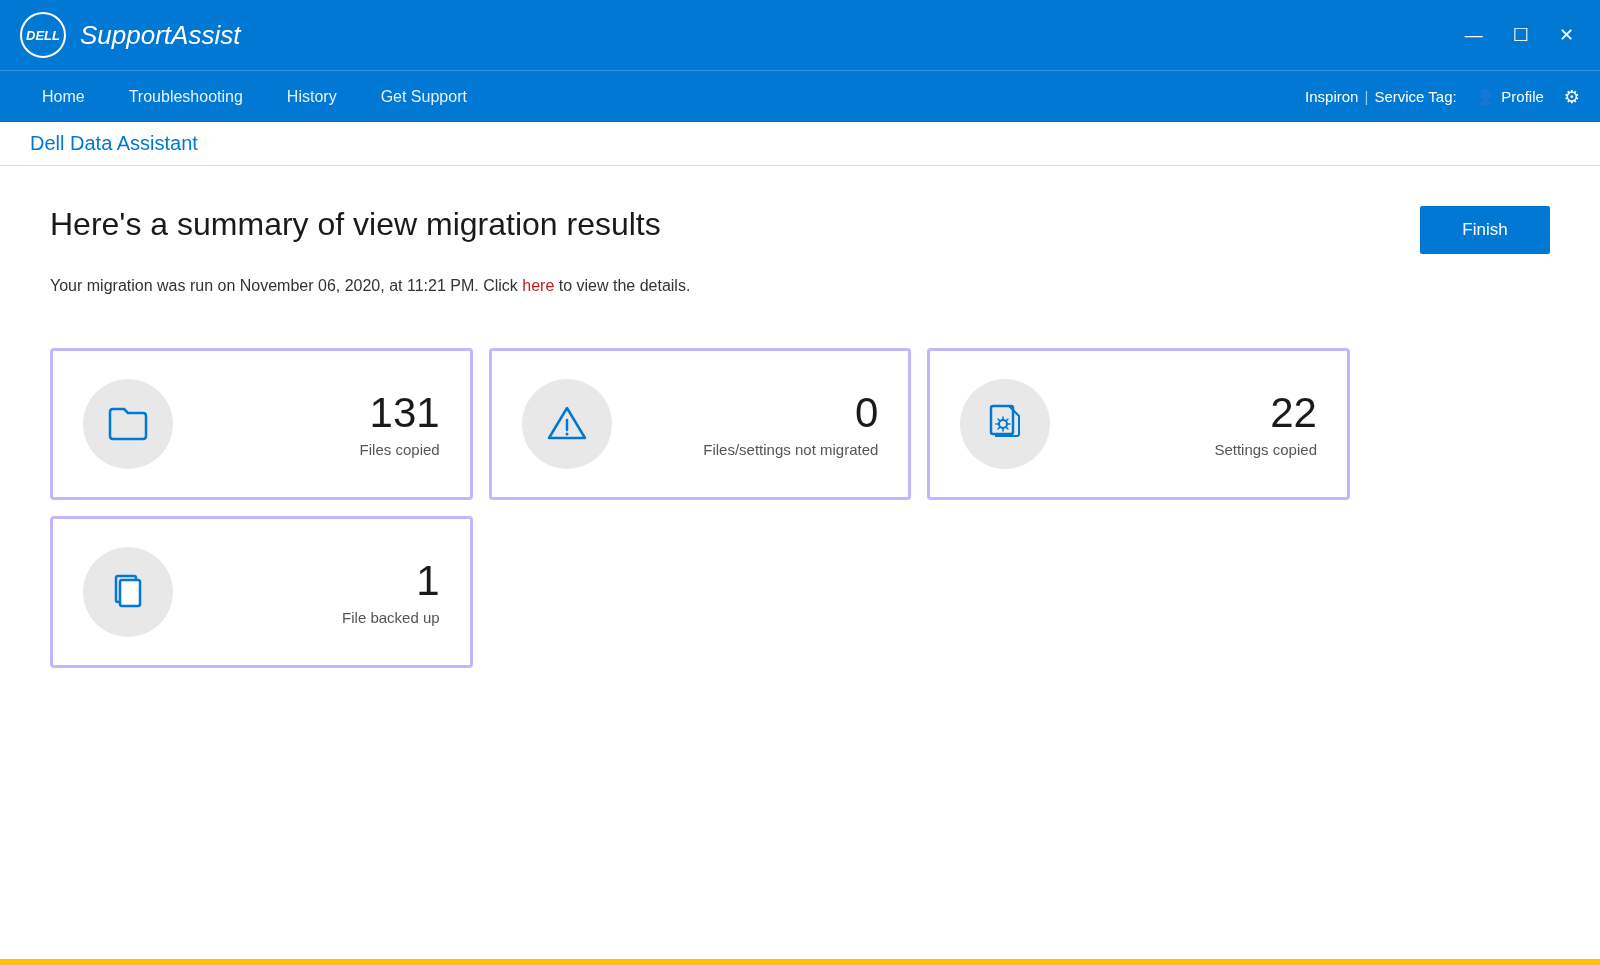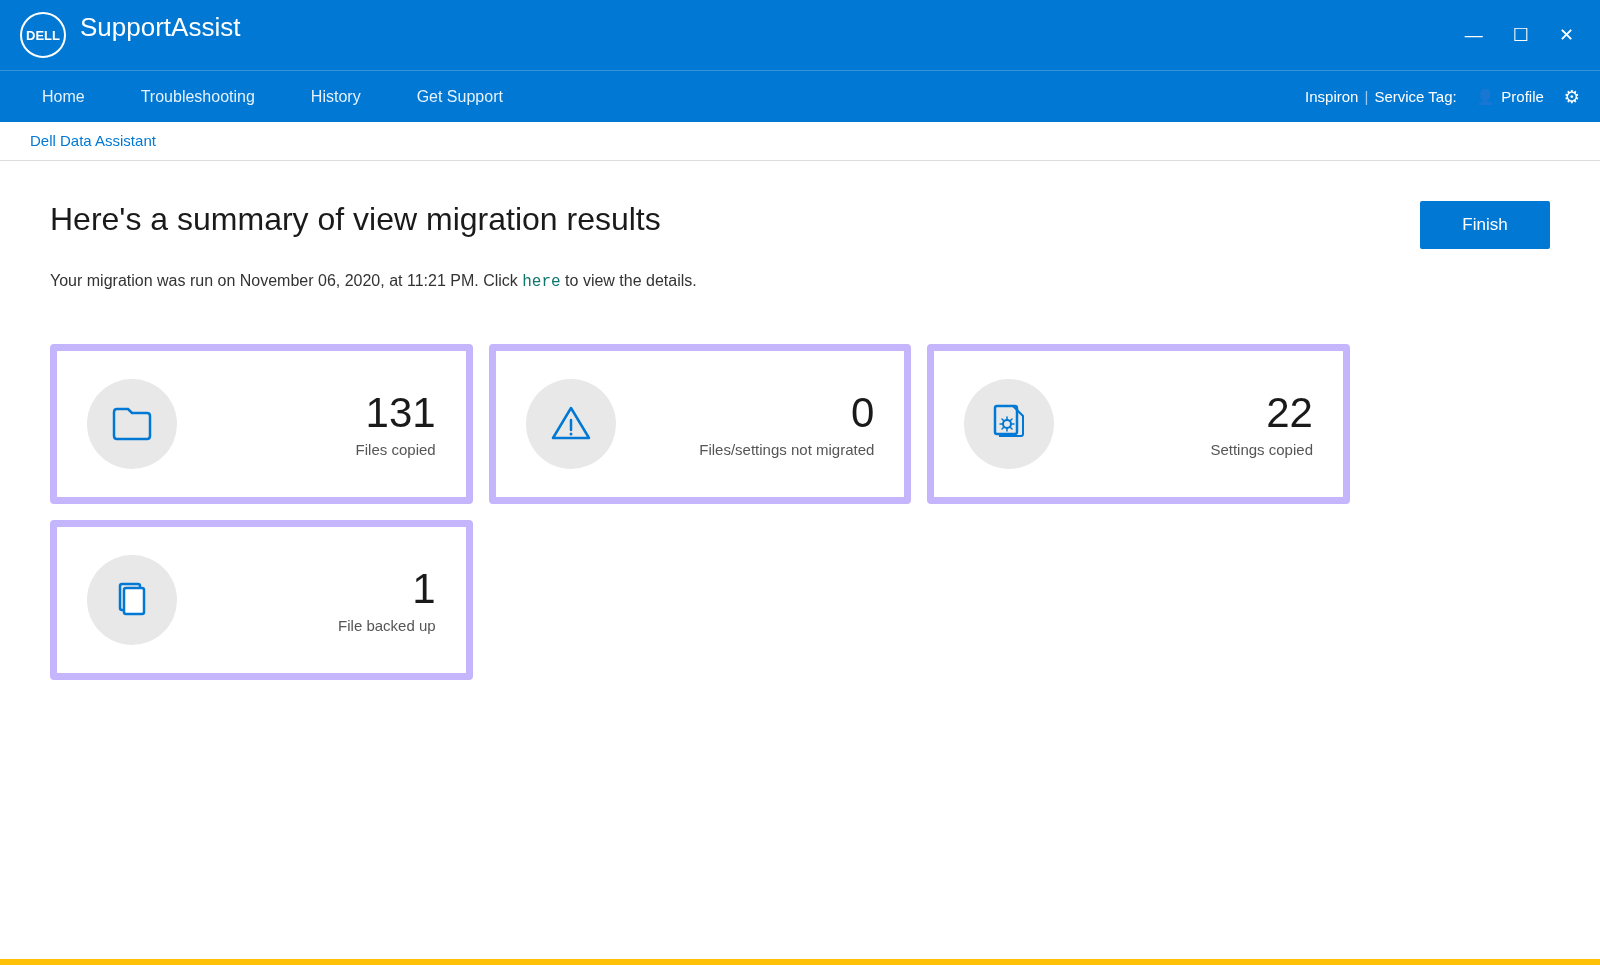--- a/index.html
+++ b/index.html
@@ -9,23 +9,24 @@
     .titlebar {
       background: #0078d4;
       display: flex;
       align-items: center;
       padding: 0 20px;
       height: 70px;
       color: white;
     }
     .titlebar-logo {
       display: flex;
-      align-items: flex-start;
+      align-items: center;
       gap: 14px;
       flex: 1;
+      font-style: italic;
     }
     .dell-circle {
       width: 46px;
       height: 46px;
       border: 2px solid white;
       border-radius: 50%;
       display: flex;
       align-items: center;
       justify-content: center;
       font-size: 13px;
@@ -57,21 +58,21 @@
     .navbar {
       background: #0078d4;
       display: flex;
       align-items: center;
       padding: 0 20px;
       height: 52px;
       border-top: 1px solid rgba(255,255,255,0.2);
     }
     .nav-links {
       display: flex;
-      gap: 12px;
+      gap: 0;
       flex: 1;
     }
     .nav-link {
       color: white;
       font-size: 16px;
       padding: 14px 22px;
       cursor: pointer;
       text-decoration: none;
       opacity: 0.9;
     }
@@ -103,21 +104,21 @@
     }
 
     
     .breadcrumb-bar {
       background: white;
       padding: 10px 30px;
       border-bottom: 1px solid #ddd;
     }
     .breadcrumb-text {
       color: #0078d4;
-      font-size: 15px;
+      font-size: 20px;
       cursor: pointer;
       text-align: right;
     }
 
     
     .main-content {
       background: white;
       padding: 40px 50px 40px 50px;
       height: calc(965px - 70px - 52px - 42px);
       overflow-y: auto;
@@ -145,35 +146,34 @@
       min-width: 130px;
     }
 
     .migration-info {
       font-size: 16px;
       color: #333;
       margin-bottom: 50px;
       line-height: 1.5;
     }
     .migration-info a {
-      color: #0f766e;
+      color: #b91c1c;
       text-decoration: none;
       cursor: pointer;
-      font-family: Liberation Mono, monospace;
     }
 
     
     .stats-grid {
       display: grid;
       grid-template-columns: 1fr 1fr 1fr;
       gap: 16px;
       max-width: 1300px;
     }
     .stat-card {
-      border: 7px solid #c4b5fd;
+      border: 3px solid #c4b5fd;
       border-radius: 4px;
       padding: 28px 30px;
       display: flex;
       align-items: center;
       gap: 24px;
       background: white;
     }
     .stat-icon-circle {
       width: 90px;
       height: 90px;

